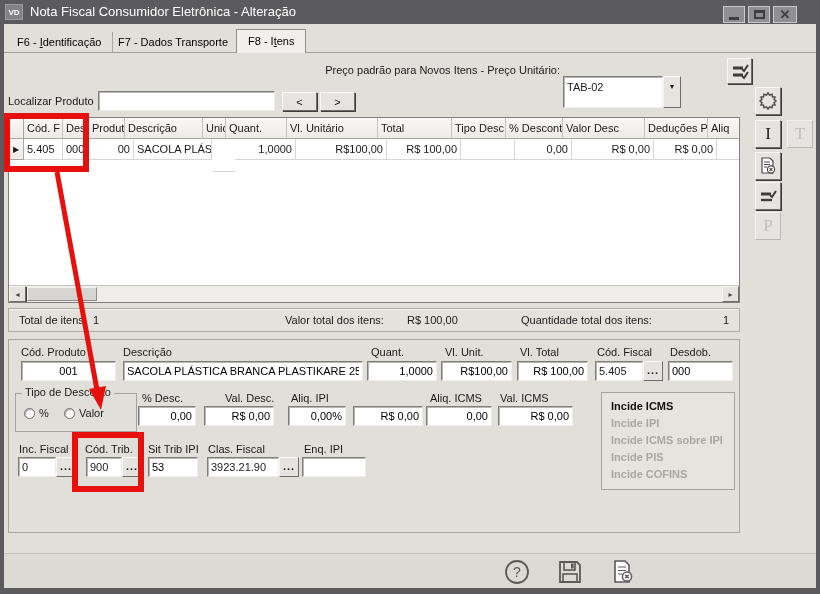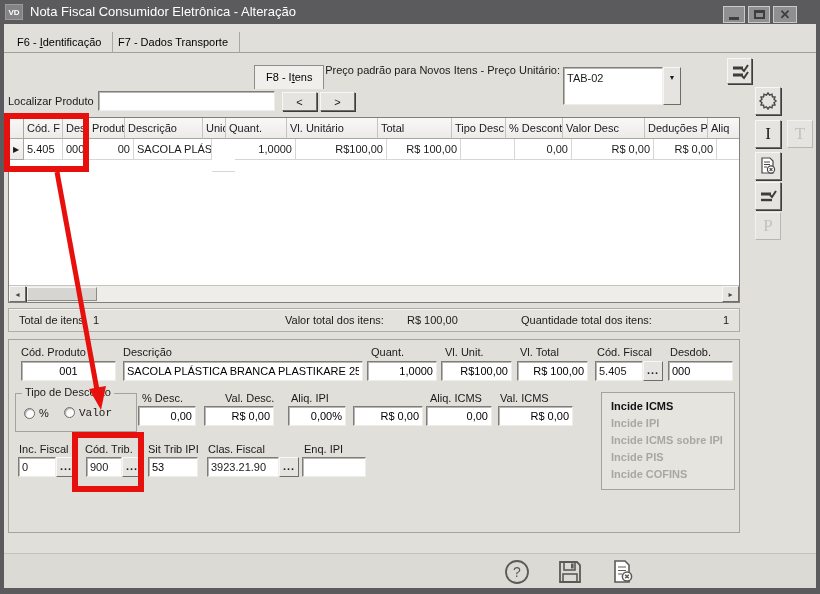--- a/index.html
+++ b/index.html
@@ -97,25 +97,25 @@
     <div class="winbtn" style="left:773px; width:24px;">
         <span class="close-glyph">✕</span>
       </div>
   </div>
 
   <div class="client">
 
     <div class="tabbar">
       <div class="tab" style="left:2px;"><span>F6 - </span><span class="u">I</span><span>dentificação</span></div>
       <div class="tab" style="left:103px;"><span>F7 - Dados Transporte</span><span class="u"></span><span></span></div>
-      <div class="tab active" style="left:250px;margin-top:36px;"><span>F8 - I</span><span class="u">t</span><span>ens</span></div>
+      <div class="tab active" style="left:232px;"><span>F8 - I</span><span class="u">t</span><span>ens</span></div>
     </div>
 
     <div class="lbl" style="left:246px; top:40px; width:310px; text-align:right;">Preço padrão para Novos Itens - Preço Unitário:</div>
-    <div class="fieldgrp" style="left:559px; top:43px; width:118px; height:38px;">
+    <div class="fieldgrp" style="left:559px; top:52px; width:118px; height:32px;">
       <div class="gin" style="line-height:20px;">TAB-02</div>
       <div class="dots" style="width:18px; font-size:7px; line-height:19px; letter-spacing:0;">▼</div>
     </div>
     <div class="btn3d" style="left:723px; top:34px; width:25px; height:26px;">
       <svg width="20" height="20" viewBox="0 0 20 20">
         <path d="M3 7 H13" stroke="#3f3d3a" stroke-width="3" fill="none"></path>
         <path d="M12 8 L14 10 L18 4" stroke="#3f3d3a" stroke-width="2" fill="none"></path>
         <path d="M3 14 H13" stroke="#3f3d3a" stroke-width="3" fill="none"></path>
         <path d="M12 15 L14 17 L18 11" stroke="#3f3d3a" stroke-width="2" fill="none"></path>
       </svg>
@@ -215,21 +215,21 @@
       <div class="fieldgrp" style="left:586px; top:21px; width:68px;">
         <div class="gin">5.405</div>
         <div class="dots">...</div>
       </div>
       <div class="lbl" style="left:661px; top:6px;">Desdob.</div>
       <input class="tinput" style="left: 659px; top: 21px; width: 65px;" value="000">
 
       <div class="groupbox" style="left:6px; top:53px; width:122px; height:39px;">
         <div class="legend">Tipo de Desconto</div>
         <div style="position:absolute; left:8px; top:13px;"><span class="radio"></span><span>%</span></div>
-        <div style="position:absolute; left:48px; top:13px;font-family:Liberation Mono, monospace;"><span class="radio"></span><span>Valor</span></div>
+        <div style="position:absolute; left:48px; top:13px;"><span class="radio"></span><span>Valor</span></div>
       </div>
       <div class="lbl" style="left:133px; top:52px;">% Desc.</div>
       <input class="tinput t-right" style="left: 129px; top: 66px; width: 58px;" value="0,00">
       <div class="lbl" style="left:216px; top:52px;">Val. Desc.</div>
       <input class="tinput t-right" style="left: 195px; top: 66px; width: 70px;" value="R$ 0,00">
       <div class="lbl" style="left:282px; top:52px;">Aliq. IPI</div>
       <input class="tinput t-right" style="left: 279px; top: 66px; width: 58px;" value="0,00%">
       <div class="lbl" style="left:353px; top:68px;">Val. IPI</div>
       <input class="tinput t-right" style="left: 344px; top: 66px; width: 70px;" value="R$ 0,00">
       <div class="lbl" style="left:421px; top:52px;">Aliq. ICMS</div>

